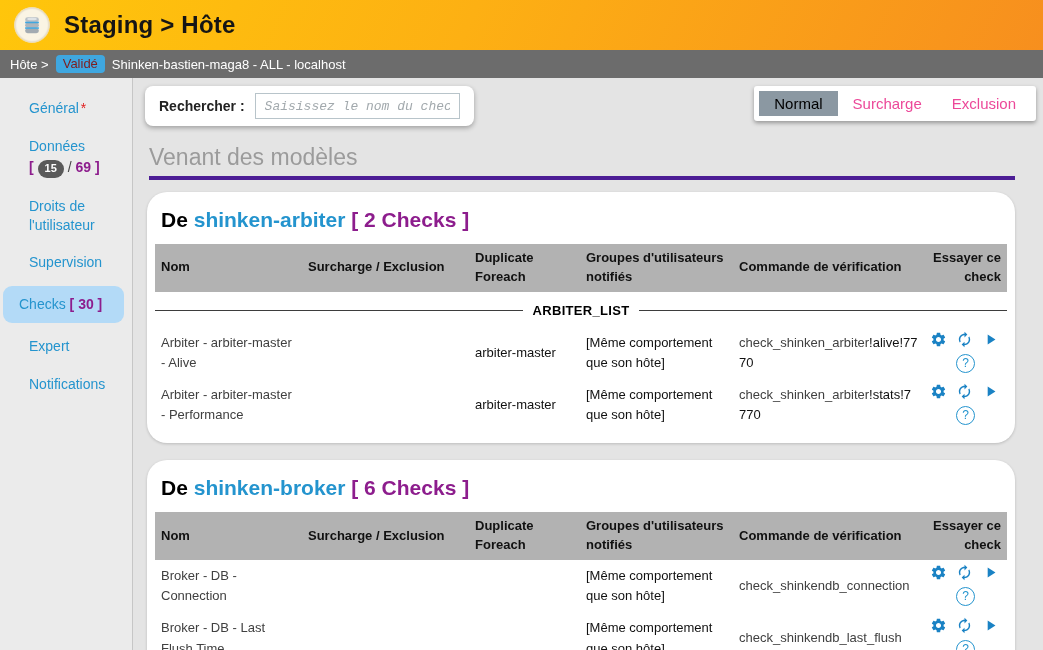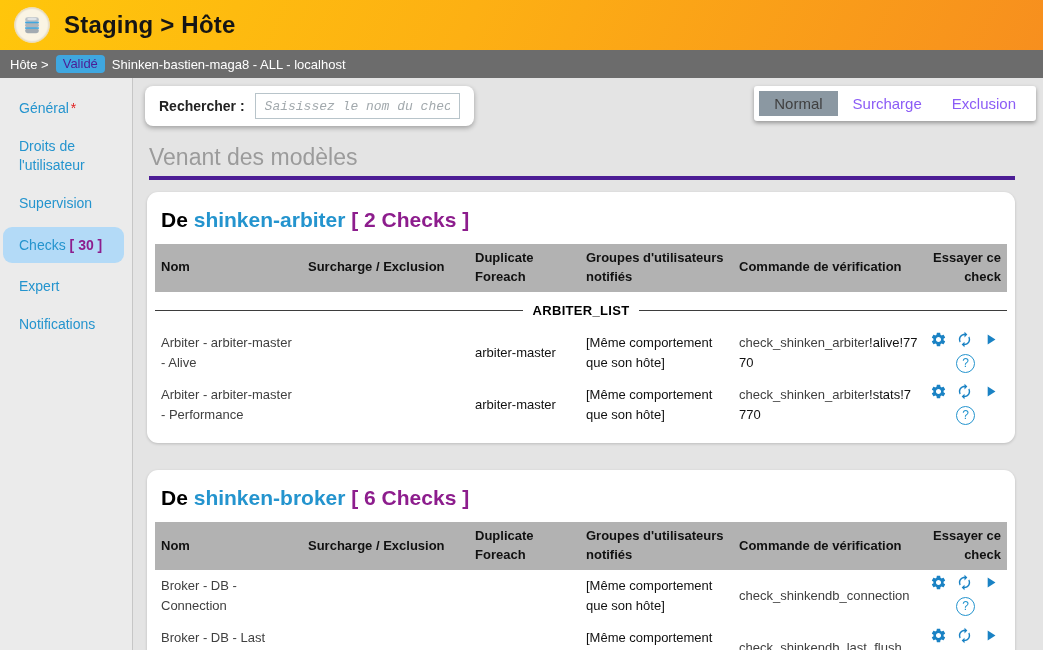--- a/index.html
+++ b/index.html
@@ -25,33 +25,33 @@
   }
   .page-title { font-size: 24px; font-weight: bold; color: #151515; letter-spacing: .2px; }
 
   
   .breadcrumb-bar {
     height: 28px; background: #6c6c6c; color: #fff;
     display: flex; align-items: center; gap: 7px;
     padding: 4px 10px; font-size: 13px;
   }
   .status-badge {
-    background: #3fa7e0; color: #4c1d95; border-radius: 4px;
+    background: #3fa7e0; color: #7f1d1d; border-radius: 4px;
     padding: 1px 7px 2px; font-size: 13px;
   }
 
   
   .layout { display: flex; height: 572px; }
   .sidebar {
     width: 133px; background: #ebebeb; border-right: 1px solid #c6c6c6;
     padding: 16px 0 0 0; flex-shrink: 0;
   }
   .side-item {
     color: #2494ce; font-size: 14px; line-height: 1.35;
-    padding: 5px 8px 5px 19px; margin-bottom: 9px; cursor: pointer;
+    padding: 5px 8px 5px 29px; margin-bottom: 9px; cursor: pointer;
   }
   .side-item.active {
     background: #b3daf7; border-radius: 9px;
     margin-left: 3px; margin-right: 8px; padding-left: 16px;
     padding-top: 9px; padding-bottom: 9px;
   }
   .req { color: #e02020; margin-left: 2px; }
   .pb { color: #8d1d8d; font-weight: bold; }
   .pnum { color: #8d1d8d; font-weight: bold; }
   .slash { color: #444; }
@@ -79,37 +79,37 @@
   .search-input::placeholder { font-style: italic; color: #a2a9ad; }
 
   
   .tab-bar {
     position: absolute; top: 8px; right: 9px;
     background: #fff; border-radius: 3px;
     box-shadow: 0 2px 4px rgba(0,0,0,.35);
     padding: 5px; display: flex;
   }
   .tab {
-    border: none; background: transparent; color: #8b5cf6;
+    border: none; background: transparent; color: #ec4899;
     font-size: 15px; font-family: "Liberation Sans", sans-serif;
     padding: 4px 15px; cursor: pointer;
   }
-  .tab.active { background: #8b98a2; color: #404040; }
+  .tab.active { background: #8b98a2; color: #000000; }
 
   
   .section-title {
     margin: 18px 0 0 8px; padding-bottom: 5px;
     font-size: 23px; font-weight: normal; color: #9b9b9b;
     border-bottom: 4px solid #4c1d95;
   }
 
   
   .card {
-    background: #fff; border-radius: 11px;
-    margin: 12px 0 27px 6px; padding: 10px 8px 12px;
+    background: #fff; border-radius: 20px;
+    margin: 12px 0 17px 6px; padding: 10px 8px 12px;
     box-shadow: 0 1px 3px rgba(0,0,0,.18);
   }
   .card-title { font-size: 21px; margin: 6px 6px 12px; font-weight: bold; }
   .card-title .prefix { color: #000; }
   .card-title .tmpl-link { color: #2494ce; cursor: pointer; }
   .card-title .count { color: #8d1d8d; }
 
   table { width: 100%; border-collapse: collapse; font-size: 13px; table-layout: fixed; }
   thead th {
     background: #b2b2b2; color: #111; font-weight: bold; text-align: left;
@@ -155,20 +155,30 @@
   <span>Hôte &gt;</span>
   <span class="status-badge">Validé</span>
   <span>Shinken-bastien-maga8 - ALL - localhost</span>
 </div>
 
 <div class="layout">
 
   <nav class="sidebar">
     <div class="side-item">
       <span>Général</span><span class="req">*</span>
+    </div>
+    <div class="side-item">
+      <div><span>Données</span></div>
+      <div class="counts">
+        <span class="pb">[</span>
+        <span class="pill">15</span>
+        <span class="slash">/</span>
+        <span class="pnum">69</span>
+        <span class="pb">]</span>
+      </div>
     </div>
     <div class="side-item">
       <span>Droits de l'utilisateur</span>
     </div>
     <div class="side-item">
       <span>Supervision</span>
     </div>
     <div class="side-item active">
       <span>Checks</span>
       <span class="pb">[</span>

